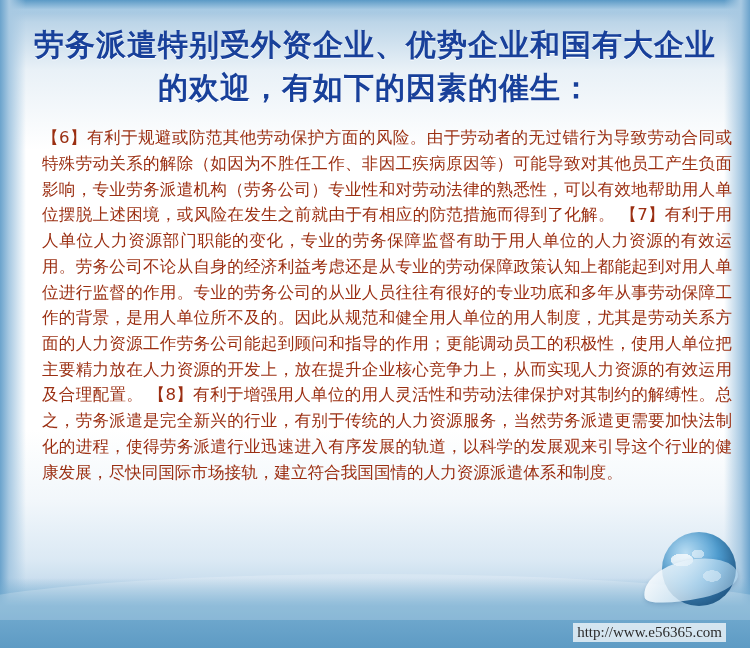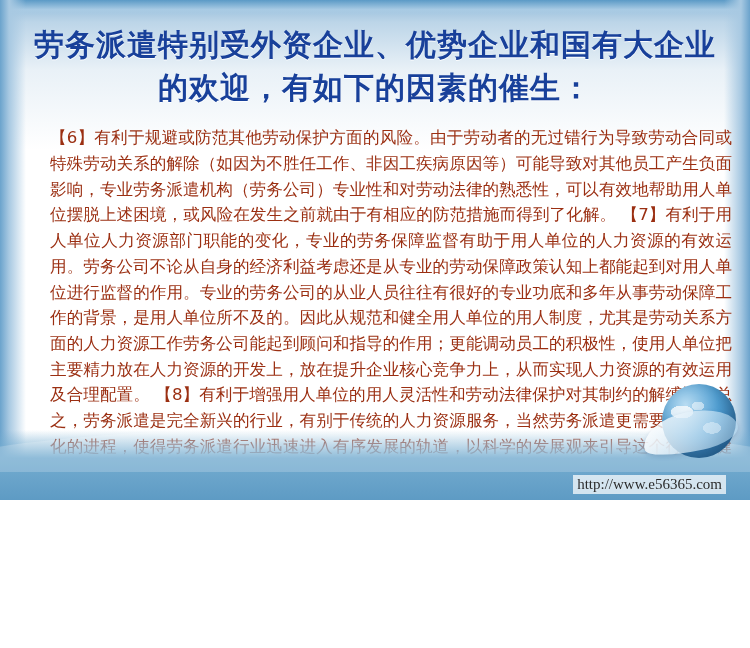--- a/index.html
+++ b/index.html
@@ -8,21 +8,21 @@
   }
   body {
     width: 750px;
     height: 648px;
     font-family: "Liberation Sans", sans-serif;
     overflow: hidden;
   }
   .slide {
     position: relative;
     width: 750px;
-    height: 500px;
+    height: 648px;
     box-sizing: border-box;
     background:
       linear-gradient(to bottom,
         #8fb8d8 0px,
         #bcd5e8 22px,
         #e9f1f7 70px,
         #ffffff 150px,
         #ffffff 430px,
         #f2f7fb 500px,
         #dbe9f4 560px,
@@ -78,21 +78,20 @@
     font-weight: bold;
     font-size: 30px;
     line-height: 1.42;
     color: #18409a;
     letter-spacing: 1px;
     text-shadow: 0 1px 0 rgba(255,255,255,0.9);
   }
   .body-wrap {
     position: relative;
     padding: 10px 18px 0 42px;
-    margin-left: 8px;
   }
   .body-text {
     margin: 0;
     color: #9b2f12;
     font-family: "DejaVu Sans", sans-serif;
     font-size: 16.6px;
     line-height: 1.55;
     text-align: justify;
     text-justify: inter-ideograph;
   }

